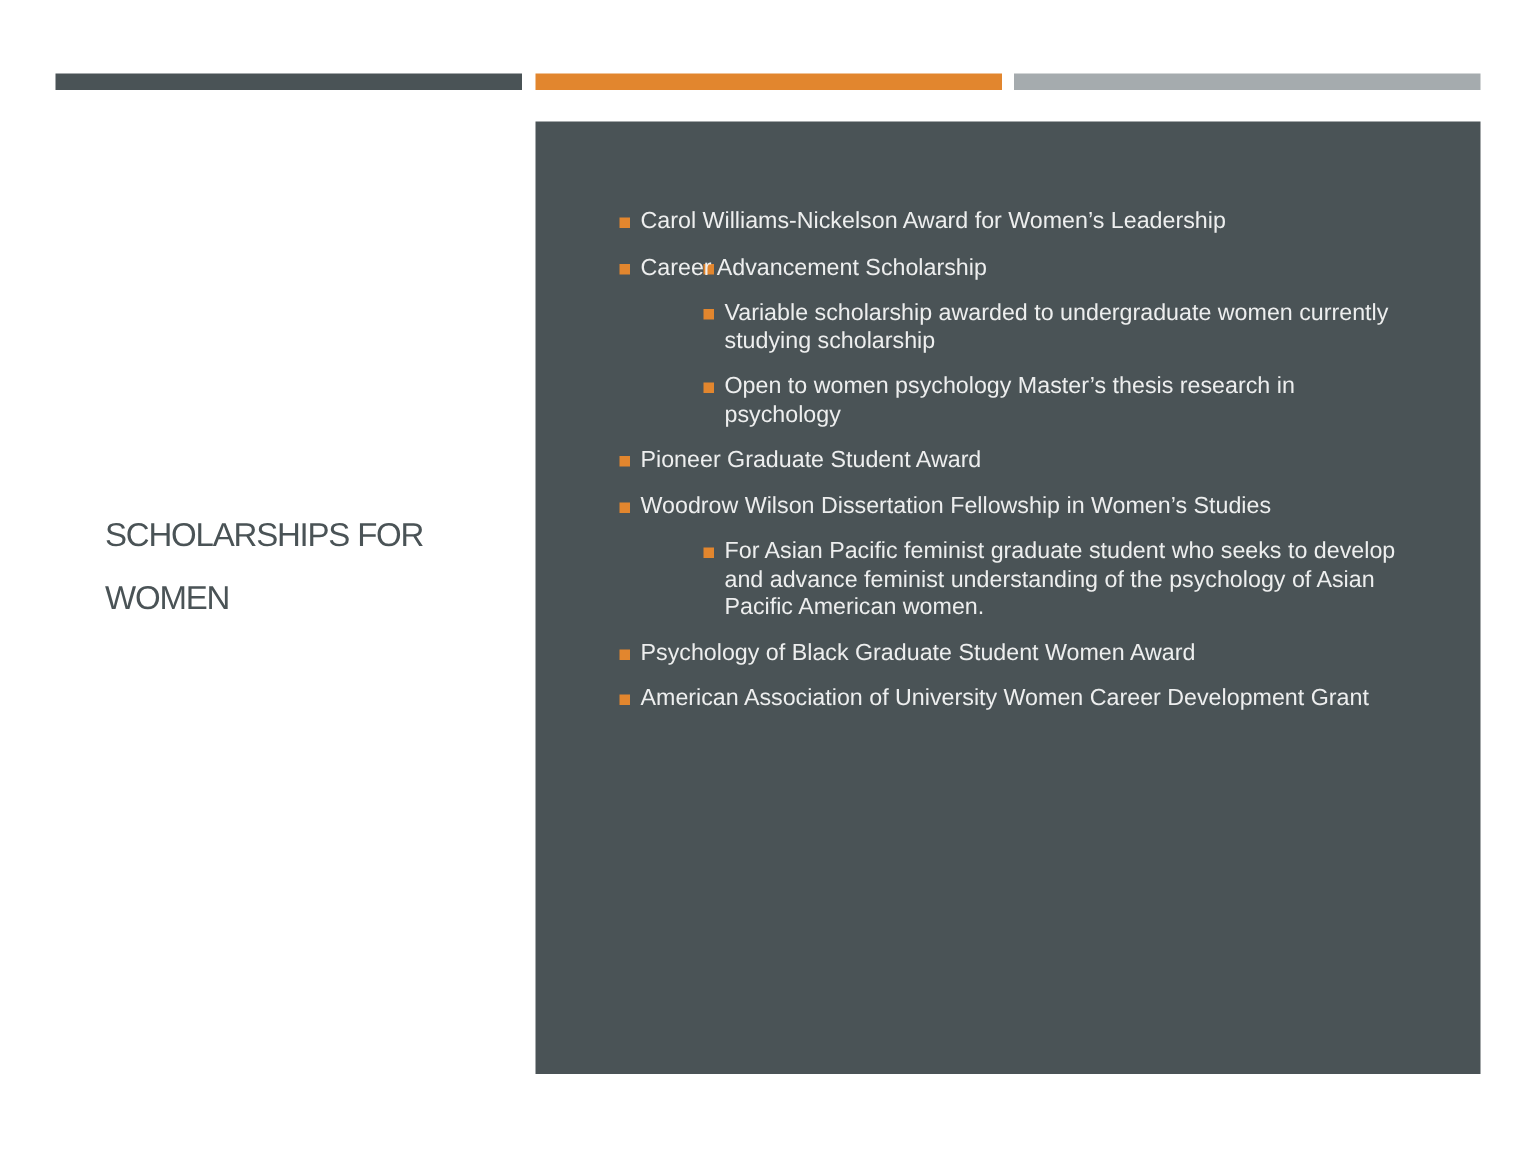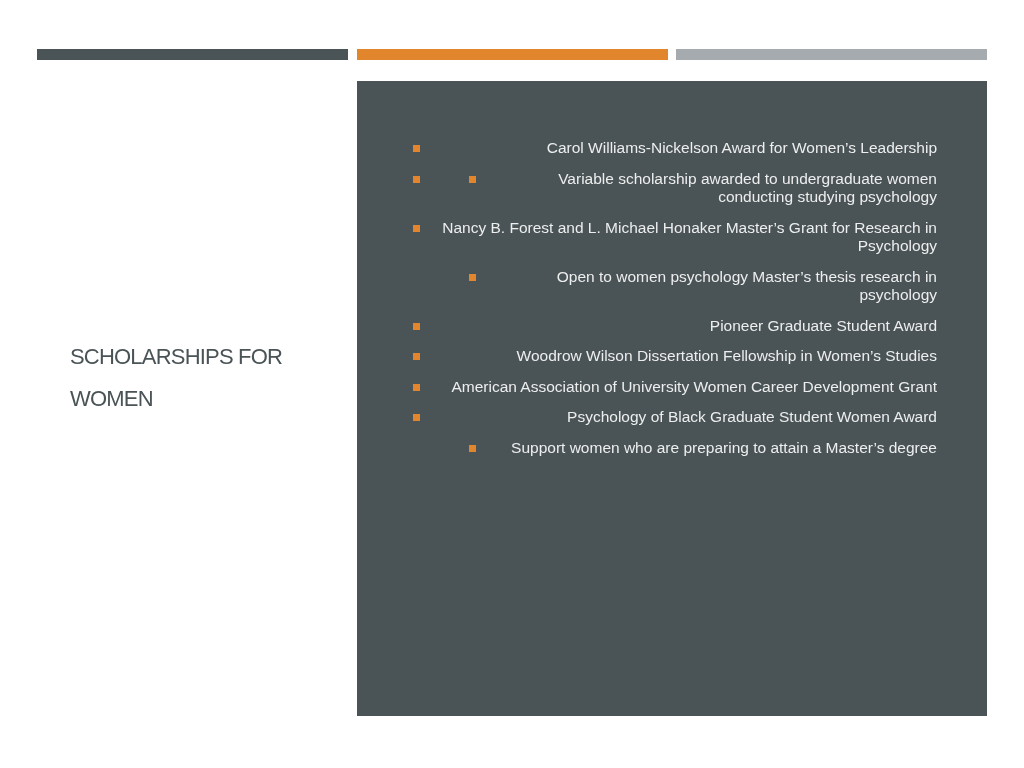--- a/index.html
+++ b/index.html
@@ -50,21 +50,20 @@
     width: 630px;
     height: 635px;
     background: var(--slate);
     padding: 58px 50px 40px 56px;
   }
   ul.bullet-list {
     list-style: none;
     color: var(--text-light);
     font-size: 15.5px;
     line-height: 18.5px;
-    text-align: right;
   }
   ul.bullet-list li {
     position: relative;
     padding-left: 14px;
     margin-bottom: 12px;
   }
   ul.bullet-list li .sq {
     position: absolute;
     left: 0;
     top: 6px;
@@ -83,25 +82,24 @@
   <div class="bar bar-dark"></div>
   <div class="bar bar-orange"></div>
   <div class="bar bar-gray"></div>
 
   <h1 class="title">SCHOLARSHIPS FOR WOMEN</h1>
 
   <div class="content-box">
     <ul class="bullet-list">
       <li class="l1"><span class="sq"></span><span>Carol Williams-Nickelson Award for Women’s Leadership</span></li>
       <li class="l2"><span class="sq"></span></li>
-      <li class="l1"><span class="sq"></span></li>
-      <li class="l2"><span class="sq"></span><span>Variable scholarship awarded to undergraduate women conducting studying psychology</span></li>
-      <li class="l1"><span class="sq"></span><span>Nancy B. Forest and L. Michael Honaker Master’s Grant for Research in Psychology</span></li>
+      <li class="l1"><span class="sq"></span><span>Career Advancement Scholarship</span></li>
+      <li class="l2"><span class="sq"></span><span>Variable scholarship awarded to undergraduate women currently studying scholarship</span></li>
       <li class="l2"><span class="sq"></span><span>Open to women psychology Master’s thesis research in psychology</span></li>
       <li class="l1"><span class="sq"></span><span>Pioneer Graduate Student Award</span></li>
       <li class="l1"><span class="sq"></span><span>Woodrow Wilson Dissertation Fellowship in Women’s Studies</span></li>
+      <li class="l2"><span class="sq"></span><span>For Asian Pacific feminist graduate student who seeks to develop and advance feminist understanding of the psychology of Asian Pacific American women.</span></li>
+      <li class="l1"><span class="sq"></span><span>Psychology of Black Graduate Student Women Award</span></li>
       <li class="l1"><span class="sq"></span><span>American Association of University Women Career Development Grant</span></li>
-      <li class="l1"><span class="sq"></span><span>Psychology of Black Graduate Student Women Award</span></li>
-      <li class="l2"><span class="sq"></span><span>Support women who are preparing to attain a Master’s degree</span></li>
     </ul>
   </div>
 
 </div>
 
 </body></html>

